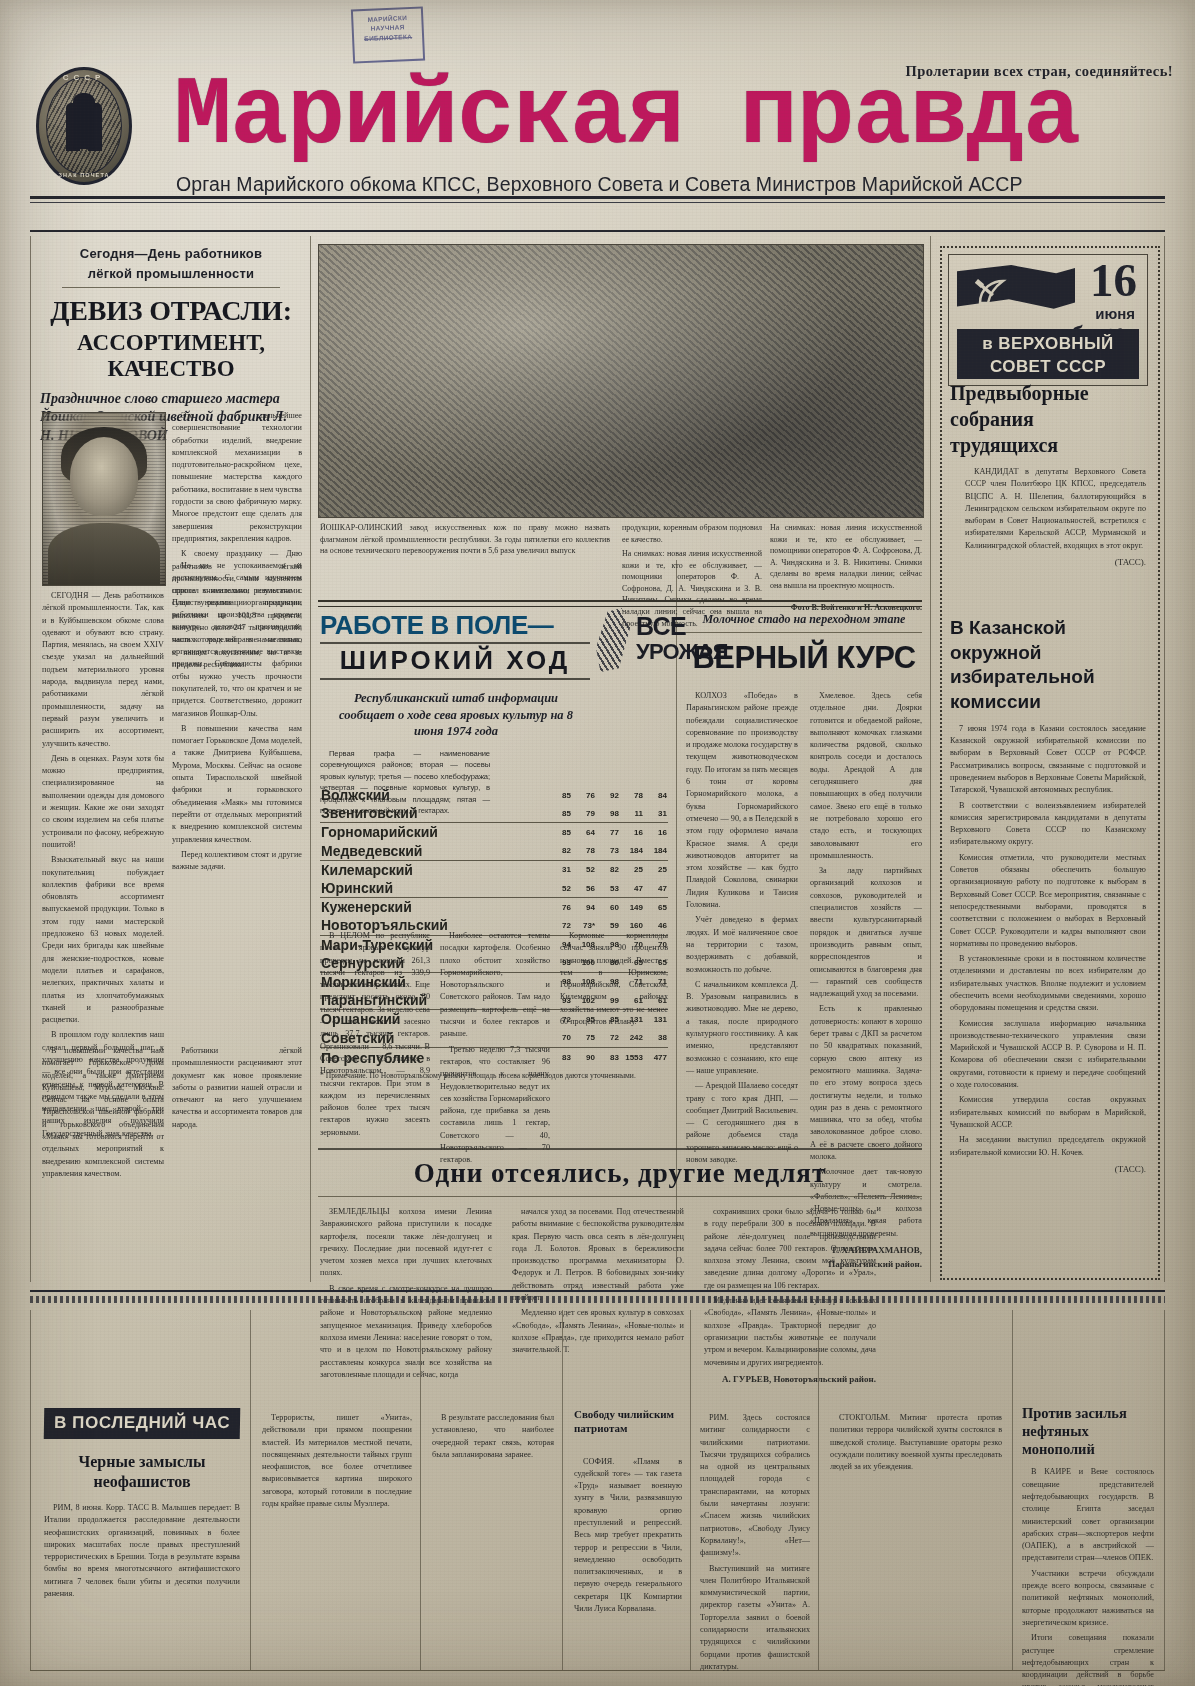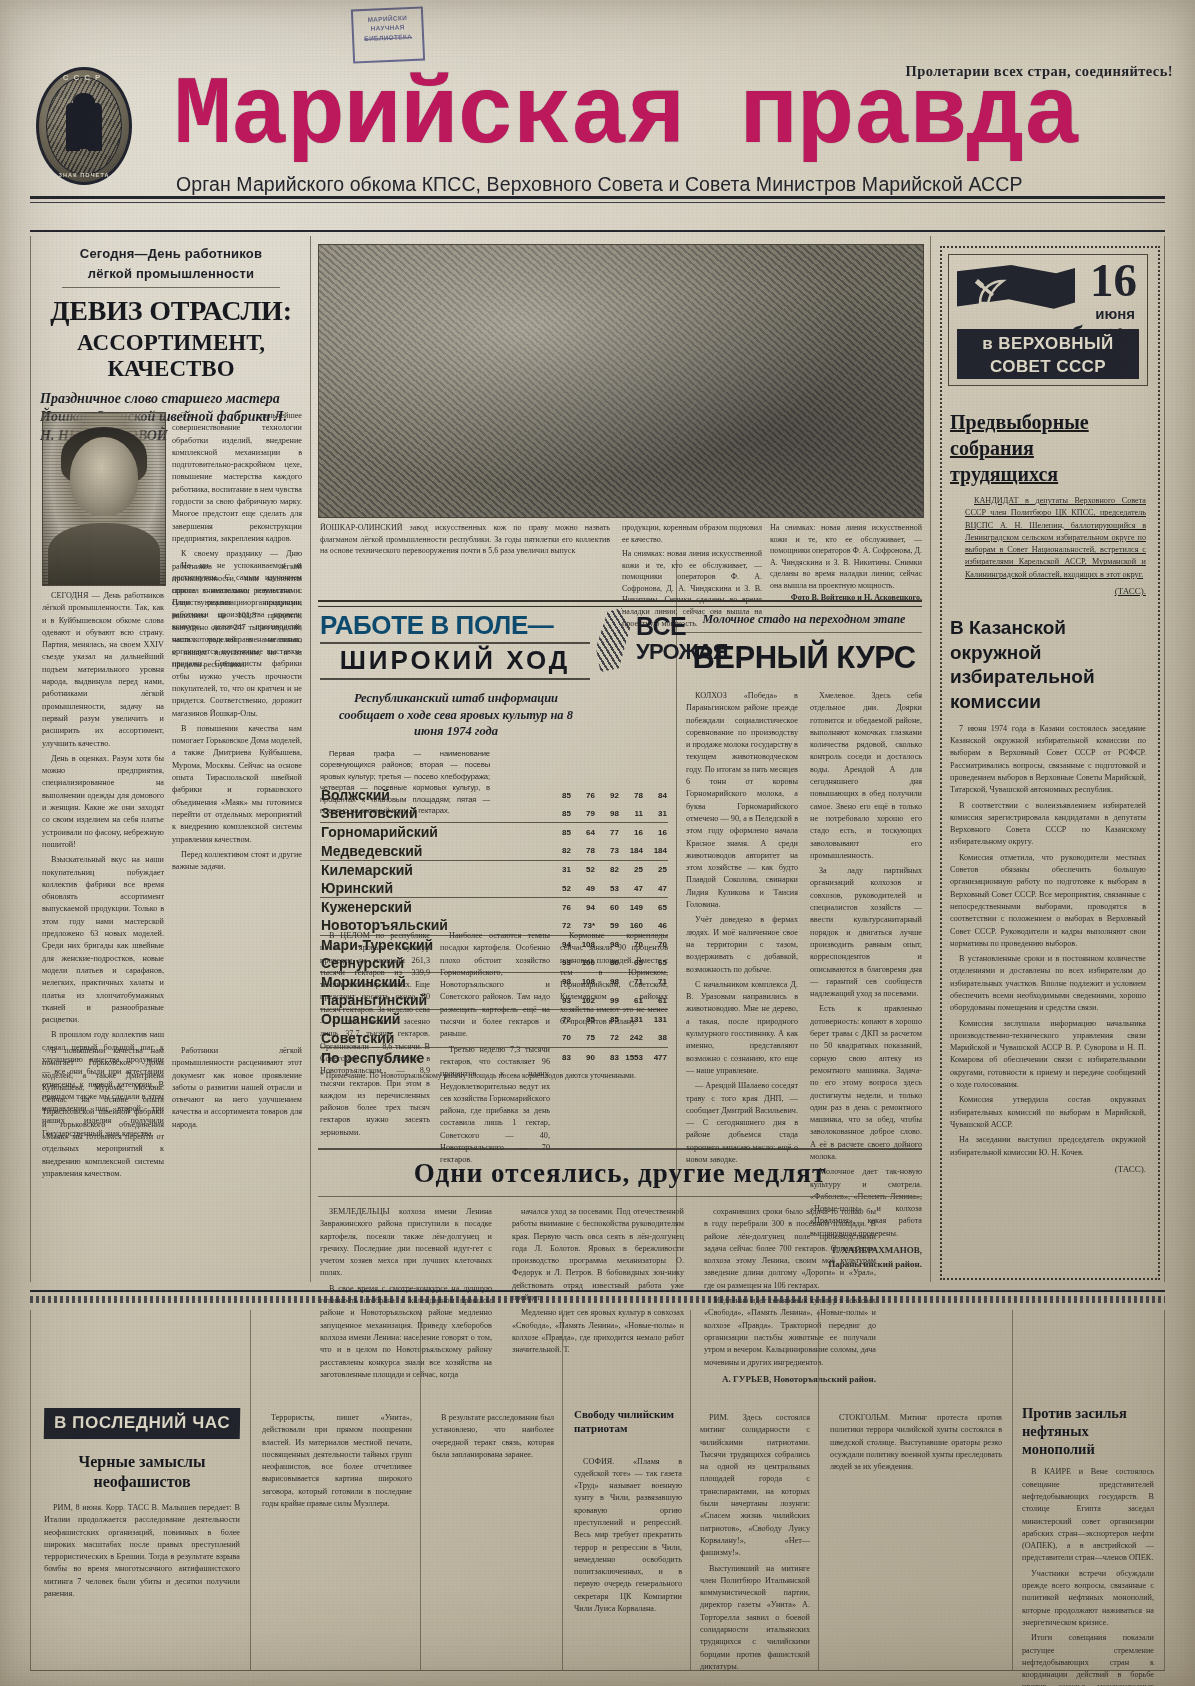--- a/index.html
+++ b/index.html
@@ -356,21 +356,21 @@
     <span>ЙОШКАР-ОЛИНСКИЙ завод искусственных кож по праву можно назвать флагманом лёгкой промышленности республики. За годы пятилетки его коллектив на основе технического перевооружения почти в 5,6 раза увеличил выпуск</span>
   </div>
   <div class="col caption" style="left:622px;top:522px;width:140px;">
     <span>продукции, коренным образом подновил ее качество.</span>
   </div>
   <div class="col caption" style="left:622px;top:548px;width:140px;">
     <span>На снимках: новая линия искусственной кожи и те, кто ее обслуживает, — помощники операторов Ф. А. Софронова, Д. А. Чиндяскина и З. В. Никитины. Снимки сделаны во время наладки линии; сейчас она вышла на проектную мощность.</span>
   </div>
   <div class="col caption" style="left:770px;top:522px;width:152px;">
     <span>На снимках: новая линия искусственной кожи и те, кто ее обслуживает, — помощники операторов Ф. А. Софронова, Д. А. Чиндяскина и З. В. Никитины. Снимки сделаны во время наладки линии; сейчас она вышла на проектную мощность.</span>
-    <div style="text-align:right;font-weight:bold;margin-top:0;">Фото В. Войтенко и Н. Асковецкого.</div>
+    <div style="text-align:right;font-weight:bold;margin-top:10px;">Фото В. Войтенко и Н. Асковецкого.</div>
   </div>
 
   <div class="dblrule" style="position:absolute;left:318px;top:600px;width:604px;"></div>
 
   <div class="col" style="left:320px;top:612px;width:270px;">
     <div style="font-family:'Liberation Sans',sans-serif;font-weight:bold;font-size:26px;line-height:1.05;color:#0c4a6e;letter-spacing:-.4px;">РАБОТЕ В ПОЛЕ—</div>
     <div class="hairline" style="margin:3px 0 3px 0;height:2px;background:#2c2a24;"></div>
     <div style="font-family:'Liberation Sans',sans-serif;font-weight:bold;font-size:26px;line-height:1.05;color:#16181f;letter-spacing:3px;text-align:center;">ШИРОКИЙ ХОД</div>
     <div class="hairline" style="margin:3px 0 0 0;height:2px;background:#2c2a24;"></div>
   </div>
@@ -428,21 +428,21 @@
             <td class="name">Килемарский</td>
             <td class="n">31</td>
             <td class="n">52</td>
             <td class="n">82</td>
             <td class="n">25</td>
             <td class="n">25</td>
           </tr>
           <tr class="sep">
             <td class="name">Юринский</td>
             <td class="n">52</td>
-            <td class="n">49</td>
+            <td class="n">56</td>
             <td class="n">53</td>
             <td class="n">47</td>
             <td class="n">47</td>
           </tr>
           <tr>
             <td class="name">Куженерский</td>
             <td class="n">76</td>
             <td class="n">94</td>
             <td class="n">60</td>
             <td class="n">149</td>
@@ -564,21 +564,21 @@
       <div class="num">16</div>
       <div class="mon">июня</div>
       <div class="vyb">выборы</div>
       <div class="box">
         <div>в ВЕРХОВНЫЙ</div>
         <div>СОВЕТ СССР</div>
       </div>
     </div>
   </div>
 
-  <div class="col" style="left:950px;top:409px;width:196px;text-decoration:underline;">
+  <div class="col" style="left:950px;top:380px;width:196px;">
     <div class="hl-m" style="font-size:20px;line-height:1.3;font-family:'Liberation Serif',serif;">Предвыборные собрания трудящихся</div>
     <div class="body" style="margin-top:8px;margin-left:15px;">
       <p>КАНДИДАТ в депутаты Верховного Совета СССР член Политбюро ЦК КПСС, председатель ВЦСПС А. Н. Шелепин, баллотирующийся в Ленинградском сельском избирательном округе по выборам в Совет Национальностей, встретился с избирателями Карельской АССР, Мурманской и Калининградской областей, входящих в этот округ.</p>
       <div class="tass">(ТАСС).</div>
     </div>
   </div>
 
   <div class="col" style="left:950px;top:616px;width:196px;">
     <div class="hl-m" style="font-size:19px;line-height:1.3;">В Казанской окружной избирательной комиссии</div>
     <div class="body" style="margin-top:8px;">

